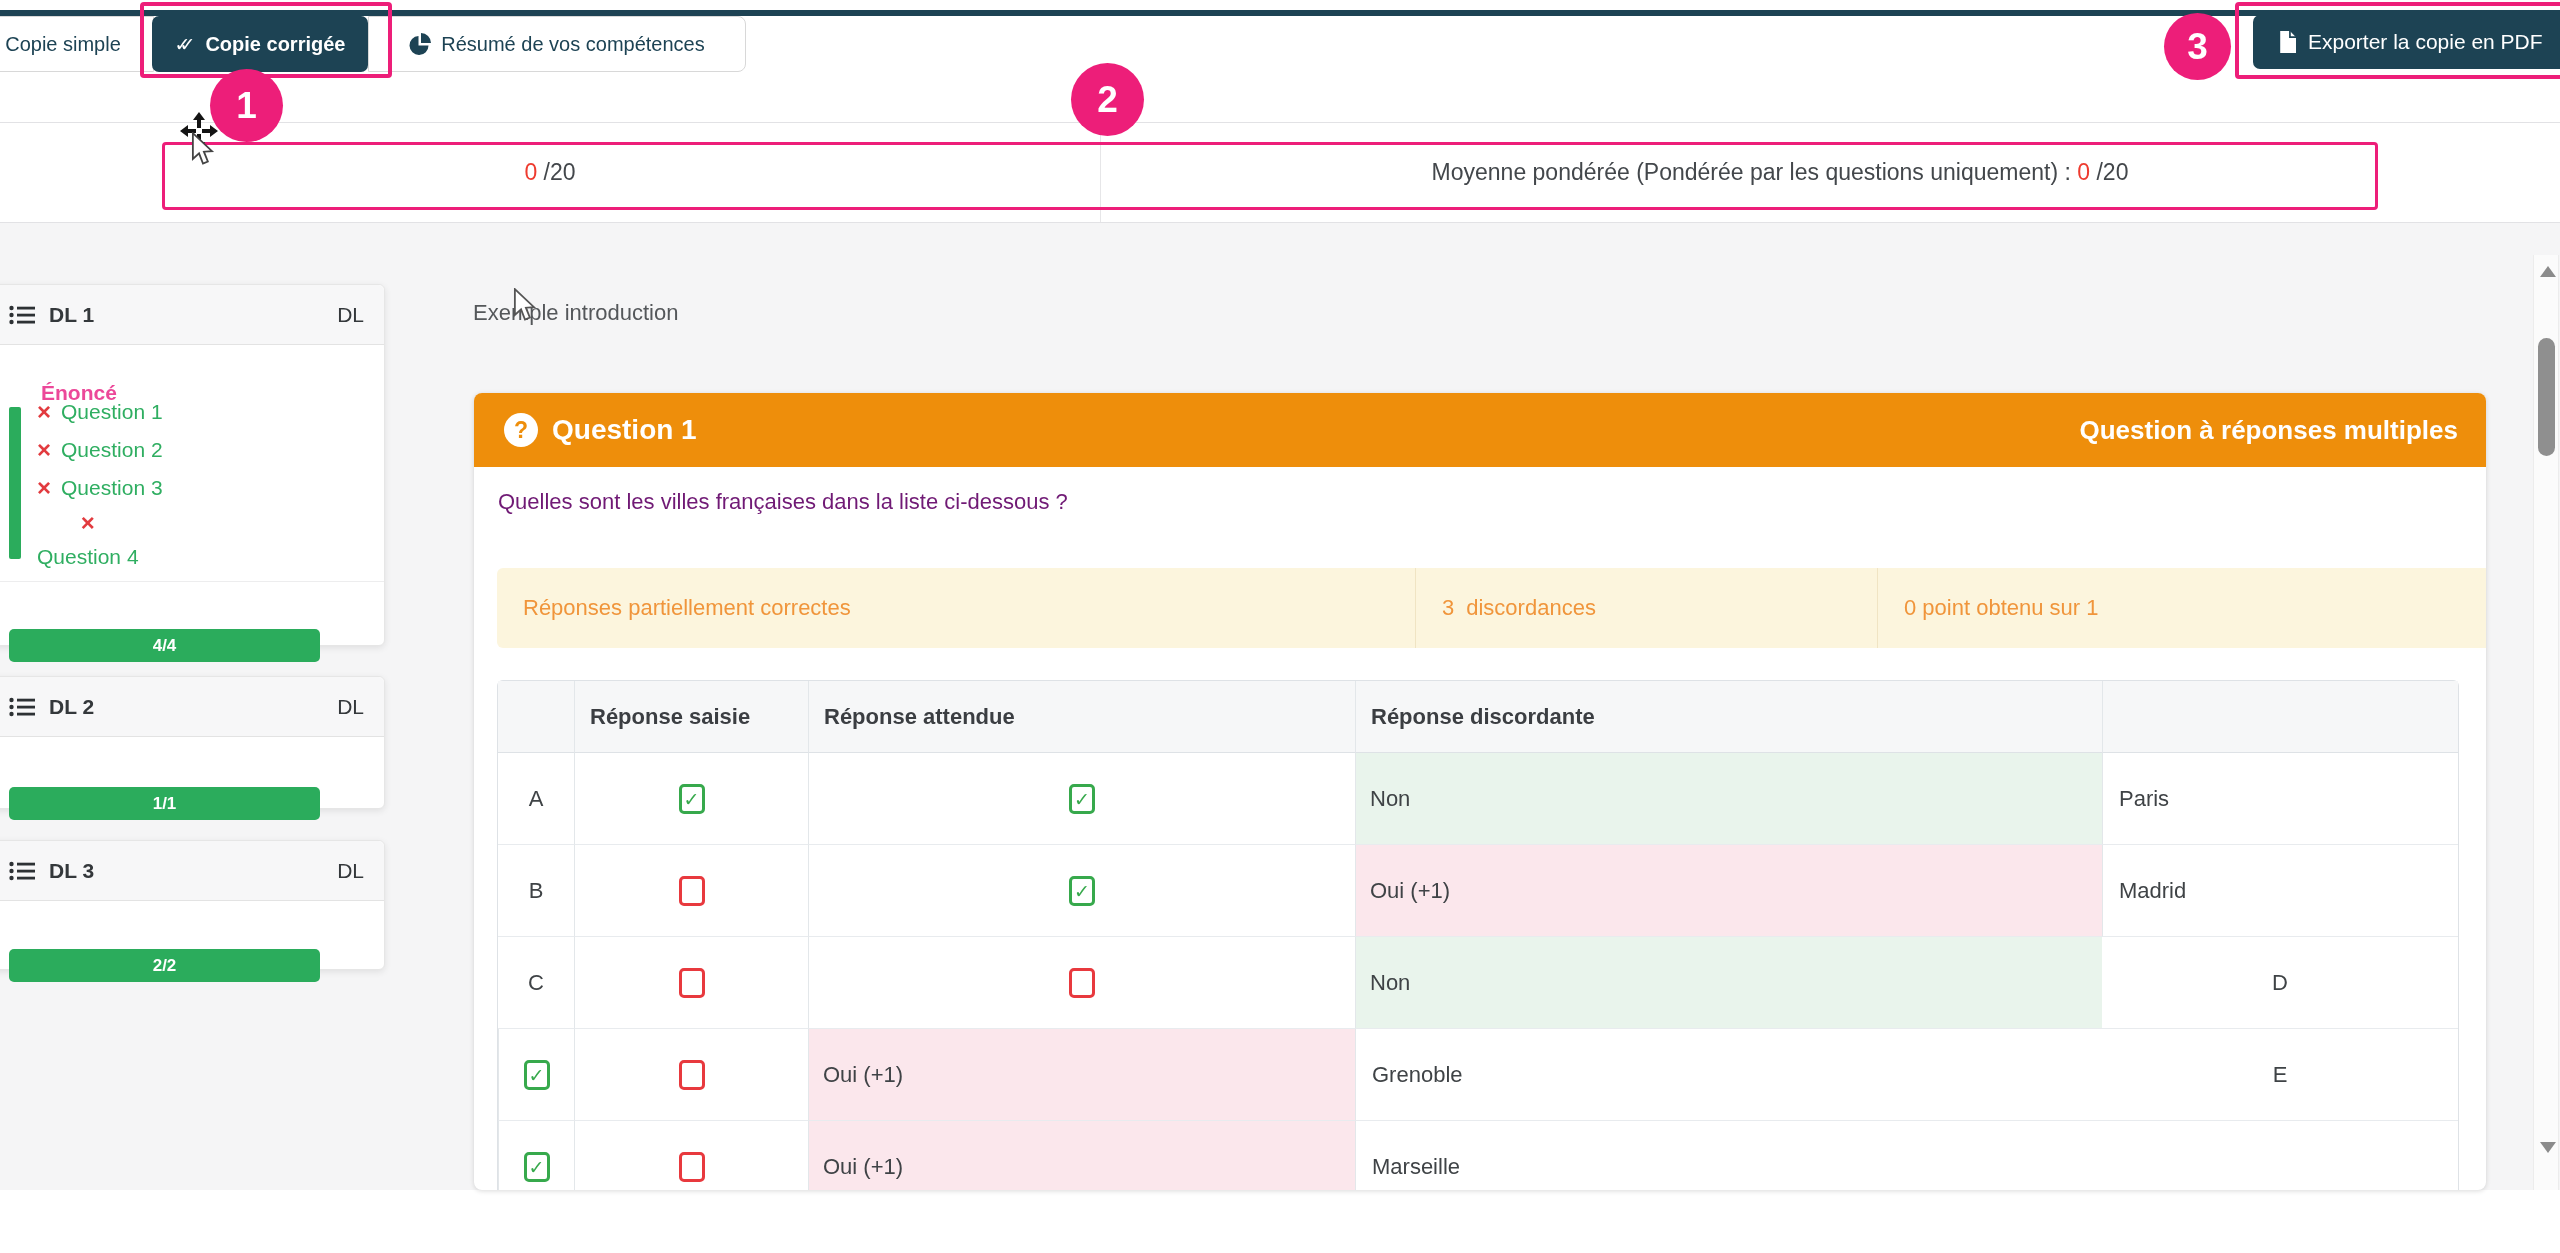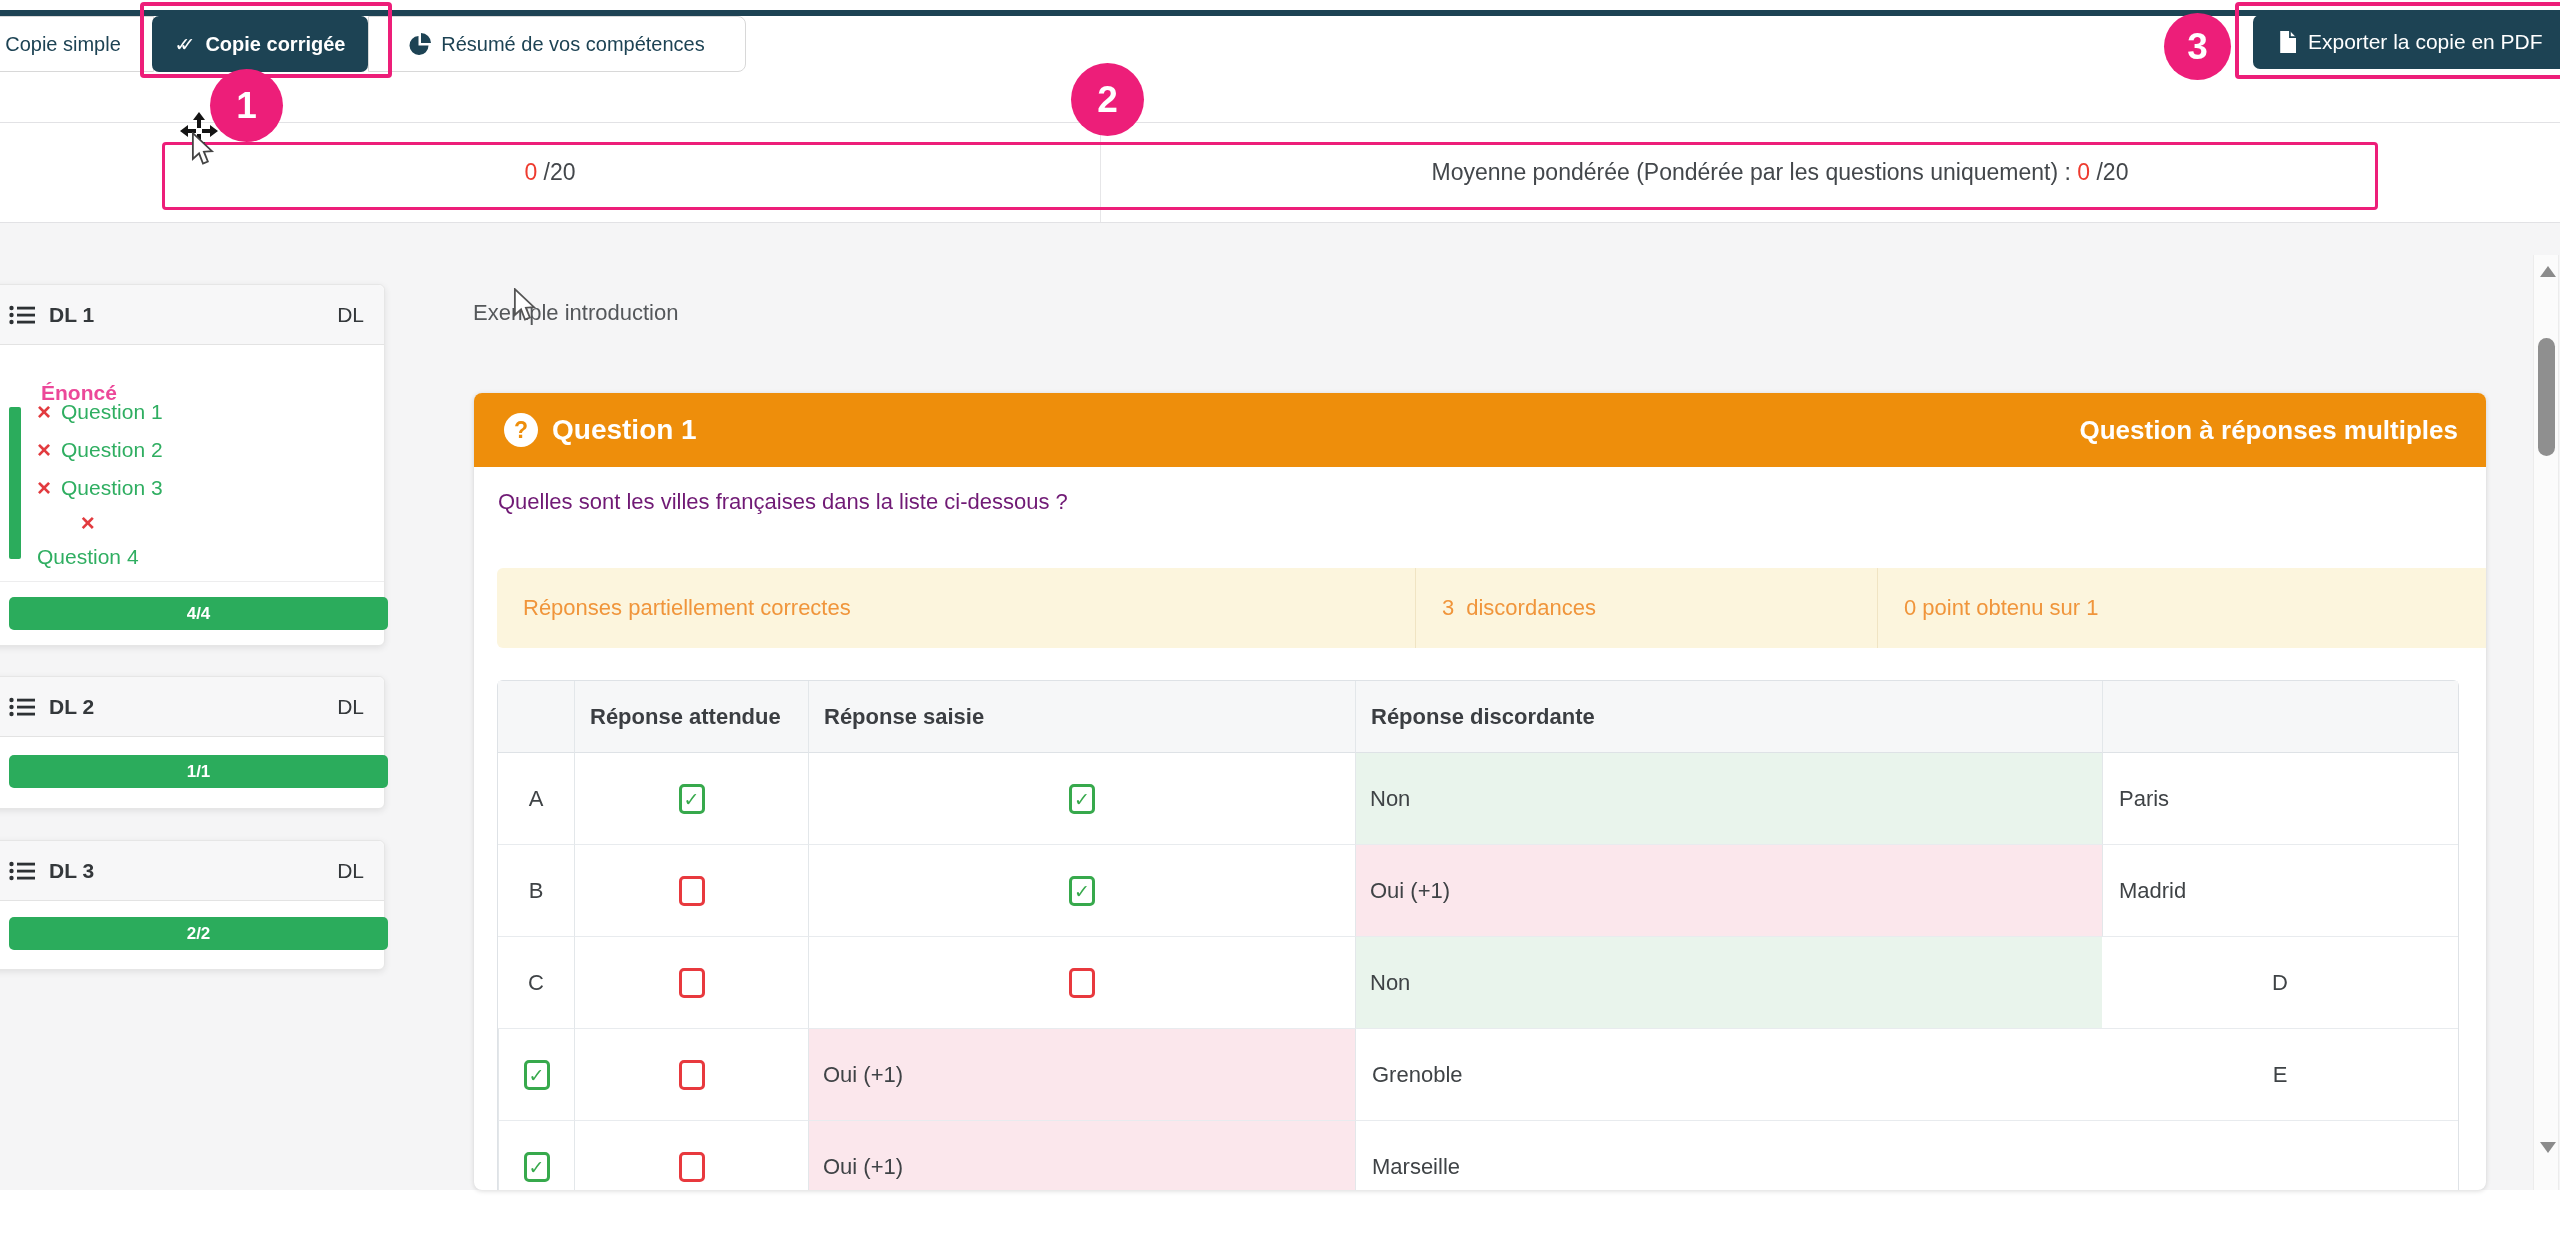--- a/index.html
+++ b/index.html
@@ -41,22 +41,22 @@
                  display:flex; align-items:center; padding:0 20px 0 22px; cursor:pointer; }
   .card-title { font-size:21px; font-weight:bold; color:#34383b; margin-left:14px; }
   .card-badge { margin-left:auto; font-size:21px; color:#34383b; }
   .enonce { position:absolute; left:54px; top:96px; font-size:21px; font-weight:bold; color:#ec4899; }
   .qbar { position:absolute; left:22px; top:122px; width:12px; height:152px; background:#2BAC5C; border-radius:2px; }
   .qitem { position:absolute; left:50px; height:30px; display:flex; align-items:center; gap:10px; cursor:pointer; }
   .xmark { color:#E23B3F; font-weight:bold; font-size:24px; line-height:24px; }
   .xmark::before { content:"×"; }
   .qlabel { color:#2FAE61; font-size:21px; }
   .card-sep { position:absolute; left:0; width:100%; height:1px; background:#ededee; }
-  .progress { position:absolute; left:22px; width:379px; height:33px; background:#2BAC5C; border-radius:5px;
-              color:#fff; font-size:17px; font-weight:bold; display:flex; align-items:center; justify-content:center; }
+  .progress { position:absolute; left:22px; width:311px; height:33px; background:#2BAC5C; border-radius:5px;
+              color:#fff; font-size:17px; font-weight:bold; display:flex; align-items:center; justify-content:center;margin-top:32px; }
 
   
   .intro { position:absolute; left:473px; top:300px; font-size:22px; color:#54575a; }
   .panel { position:absolute; left:474px; top:393px; width:2012px; height:797px; background:#fff; border-radius:8px;
            box-shadow:0 1px 5px rgba(0,0,0,.15); overflow:hidden; }
   .qheader { height:74px; background:#EE8E0B; display:flex; align-items:center; padding:0 28px 0 30px; }
   .qicon { width:34px; height:34px; border-radius:50%; background:#fff; color:#EE8E0B; font-size:23px; font-weight:bold;
            display:flex; align-items:center; justify-content:center; }
   .qicon::before { content:"?"; }
   .qtitle { color:#fff; font-size:28px; font-weight:bold; margin-left:14px; }
@@ -232,22 +232,22 @@
       <div class="banner-cell bc1">Réponses partiellement correctes</div>
       <div class="banner-cell bc2">
         <span class="val">3</span>
         <span>discordances</span>
       </div>
       <div class="banner-cell bc3">0 point obtenu sur 1</div>
     </div>
 
     <div class="qtable">
       <div class="th"></div>
+      <div class="th">Réponse saisie</div>
       <div class="th">Réponse attendue</div>
-      <div class="th">Réponse saisie</div>
       <div class="th">Réponse discordante</div>
       <div class="th"></div>
 
       <div class="td td-label">A</div>
       <div class="td td-check colsep">
           <span class="cb" data-state="checked"></span>
         </div>
       <div class="td td-check colsep">
           <span class="cb" data-state="checked"></span>
         </div>

